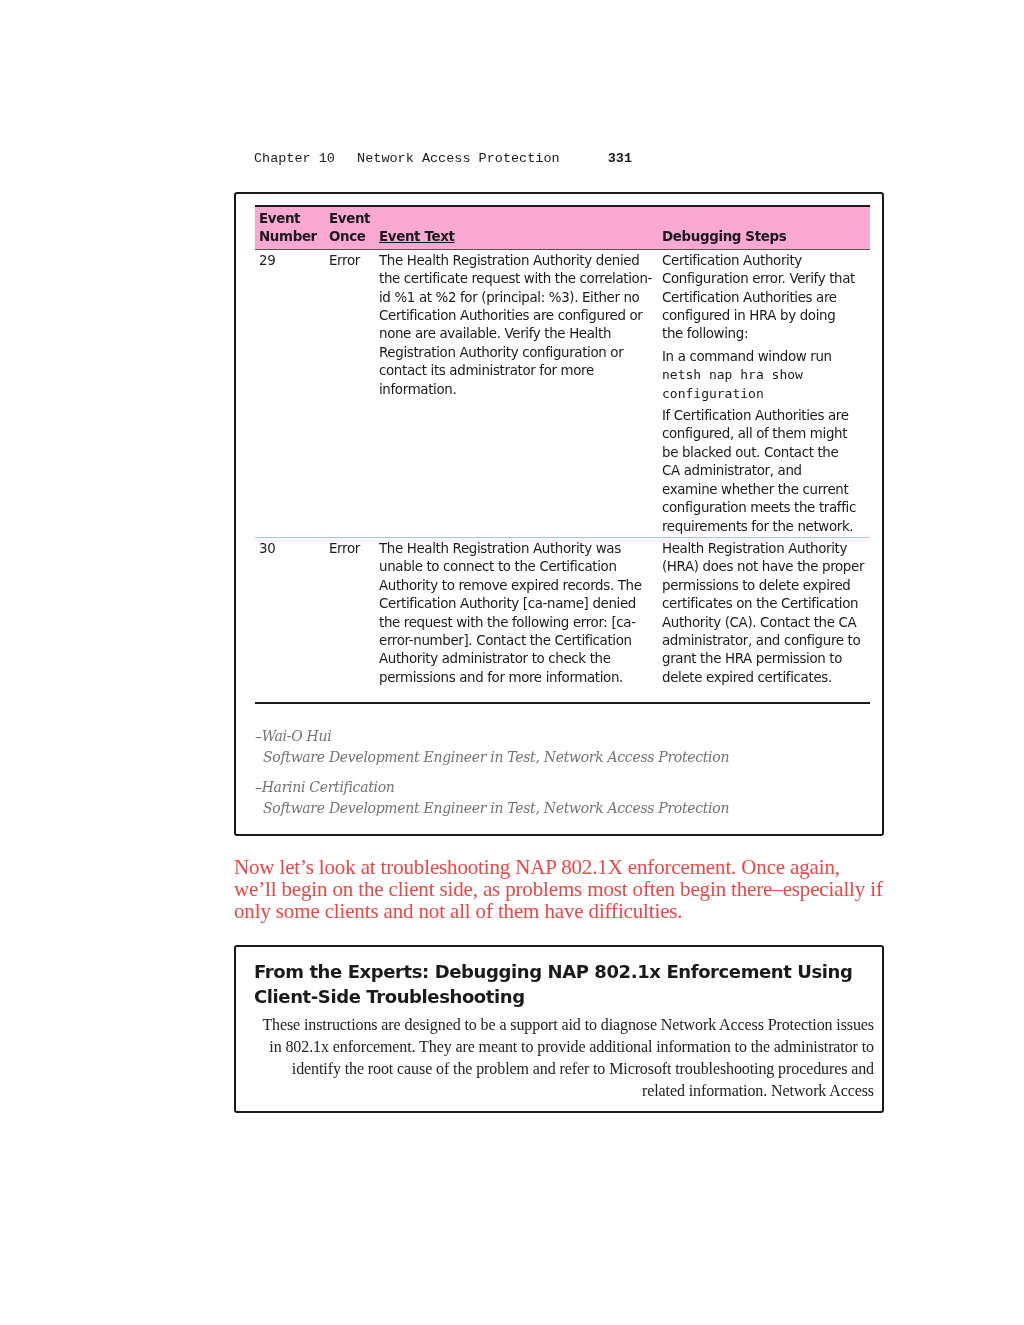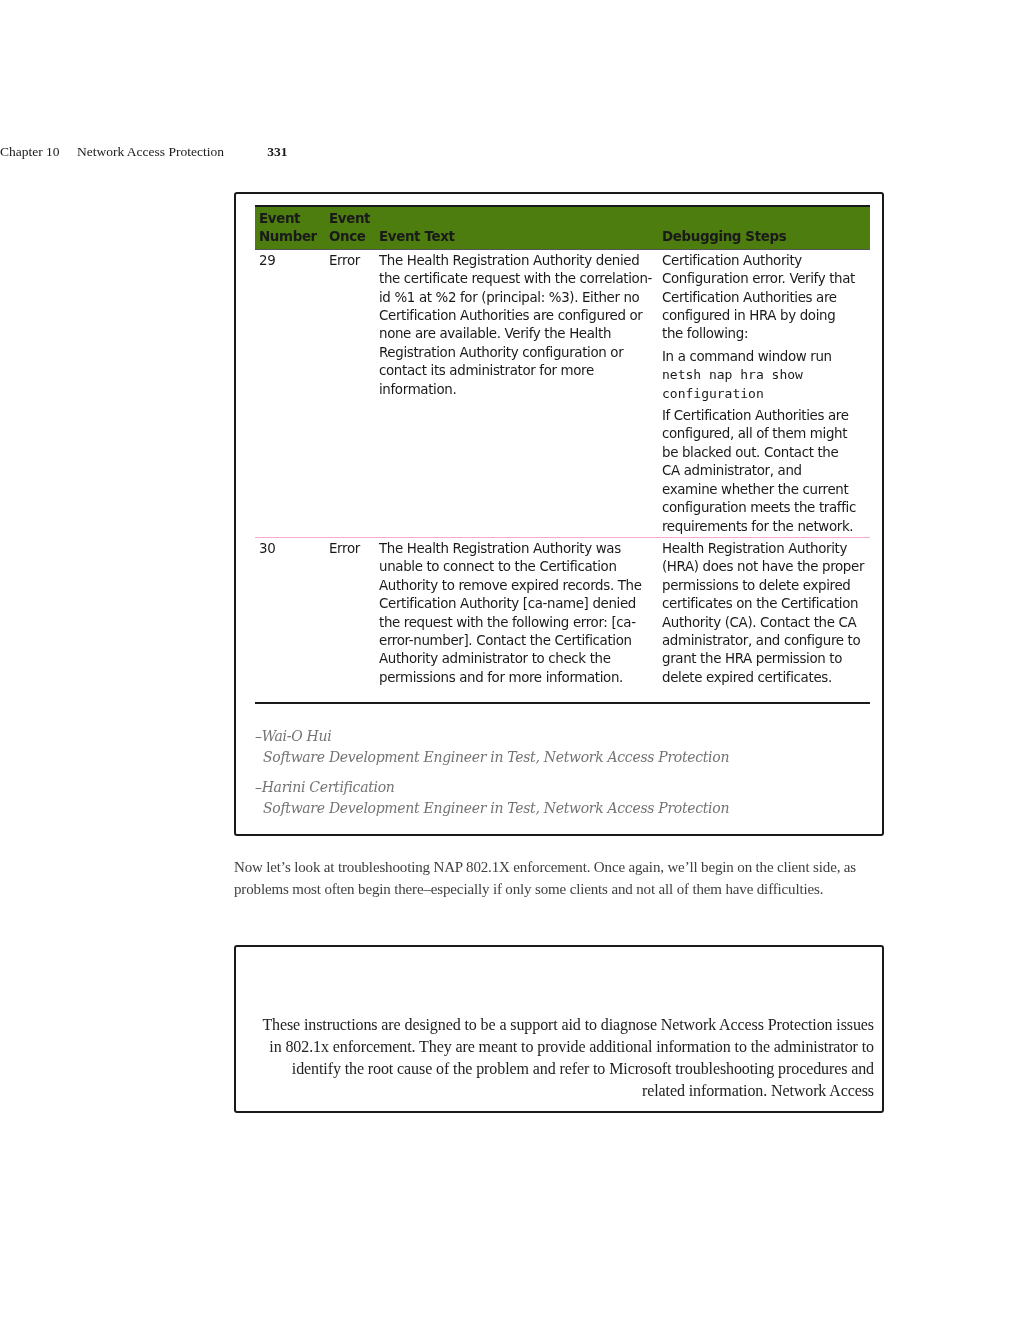--- a/index.html
+++ b/index.html
@@ -9,26 +9,26 @@
     }
     body {
       width: 1024px;
       height: 1325px;
       position: relative;
       overflow: hidden;
       color: #1a1a1a;
     }
     .running-head {
       position: absolute;
-      top: 144px;
+      top: 151px;
       left: 0;
       width: 886px;
-      font-family: Liberation Serif, serif;
+      font-family: Liberation Mono, monospace;
       font-size: 13.5px;
-      text-align: left;
+      text-align: center;
       white-space: nowrap;
     }
     .running-head .chapter { margin-right: 14px; }
     .running-head .title { margin-right: 40px; }
     .running-head .page { font-weight: bold; }
 
     .sidebar-box {
       position: absolute;
       left: 234px;
       width: 650px;
@@ -44,37 +44,37 @@
       top: 11px;
       left: 19px;
       width: 615px;
       border-collapse: collapse;
       font-family: "DejaVu Sans", sans-serif;
       font-size: 13.4px;
       line-height: 18.4px;
       letter-spacing: -0.35px;
     }
     table.events thead th {
-      background: #4d7c0f;
+      background: #f9a8d4;
       border-top: 2.5px solid #1a1a1a;
       border-bottom: 1px solid #555;
       text-align: left;
       vertical-align: bottom;
       font-weight: bold;
       padding: 3px 4px 2px 4px;
     }
     table.events td {
       vertical-align: top;
       padding: 2px 4px 1px 4px;
     }
     table.events tbody tr.row1 td { border-bottom: 1px solid #f9a8d4; }
     table.events tbody tr.row2 td { border-bottom: 2.5px solid #1a1a1a; padding-bottom: 15px; }
     .col-num { width: 62px; }
     .col-type { width: 42px; }
-    .col-text { width: 275px; }
+    .col-text { width: 275px; text-decoration: underline; }
     .res-p { margin: 0 8px 4px 0; }
     .res-p:last-child { margin-bottom: 0; }
     .mono {
       font-family: "DejaVu Sans Mono", monospace;
       font-size: 13px;
       letter-spacing: 0;
     }
 
     .attrib {
       position: absolute;
@@ -90,24 +90,24 @@
     .attrib.role1 { top: 555px; left: 27px; }
     .attrib.name2 { top: 585px; }
     .attrib.role2 { top: 606px; left: 27px; }
 
     .body-para {
       position: absolute;
       top: 856px;
       left: 234px;
       width: 652px;
       font-family: "Liberation Serif", serif;
-      font-size: 15px;
+      font-size: 21px;
       line-height: 22px;
       letter-spacing: -0.15px;
-      color: #404040;
+      color: #ef4444;
       margin: 0;
     }
 
     .box2-title {
       position: absolute;
       top: 12px;
       left: 18px;
       width: 610px;
       font-family: "DejaVu Sans", sans-serif;
       font-weight: bold;
@@ -180,14 +180,15 @@
 
   <div class="attrib name1">–Wai-O Hui</div>
   <div class="attrib role1">Software Development Engineer in Test, Network Access Protection</div>
   <div class="attrib name2">–Harini Certification</div>
   <div class="attrib role2">Software Development Engineer in Test, Network Access Protection</div>
 </div>
 
 <p class="body-para">Now let’s look at troubleshooting NAP 802.1X enforcement. Once again, we’ll begin on the client side, as problems most often begin there–especially if only some clients and not all of them have difficulties.</p>
 
 <div class="sidebar-box box2">
+  <h2 class="box2-title">From the Experts: Debugging NAP 802.1x Enforcement Using Client-Side Troubleshooting</h2>
   <p class="box2-body">These instructions are designed to be a support aid to diagnose Network Access Protection issues in 802.1x enforcement. They are meant to provide additional information to the administrator to identify the root cause of the problem and refer to Microsoft troubleshooting procedures and related information. Network Access</p>
 </div>
 
 </body></html>

